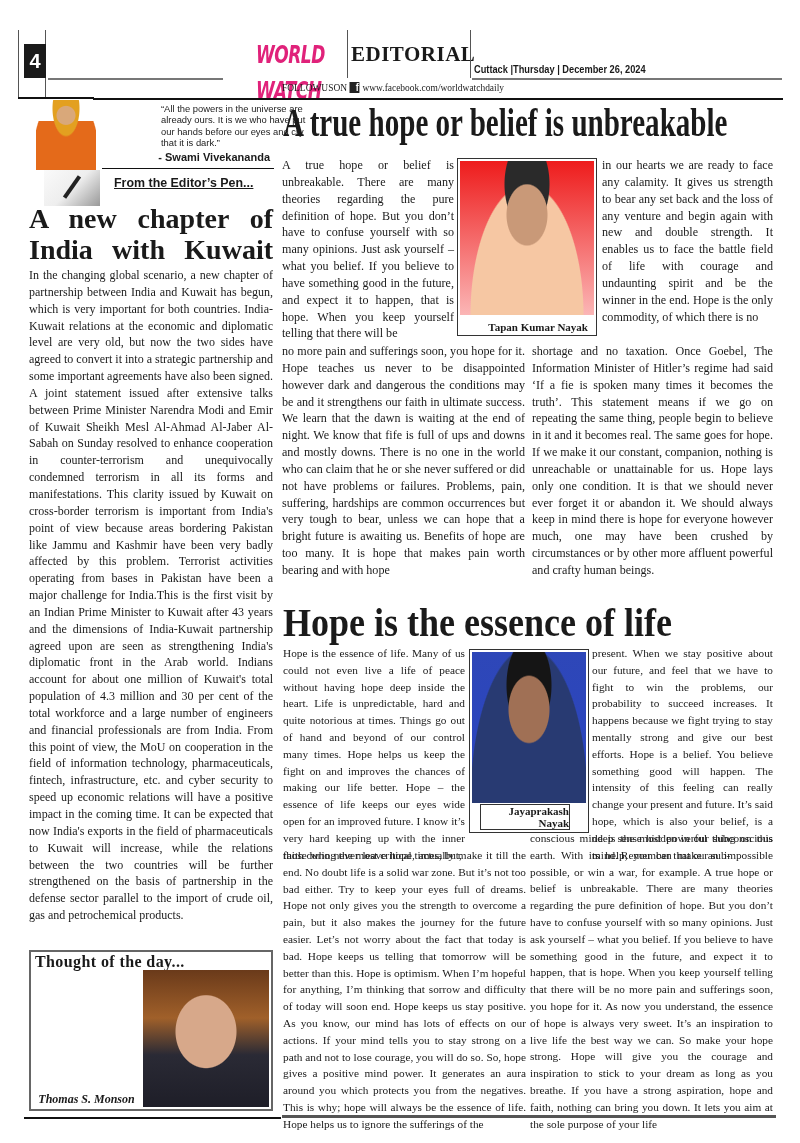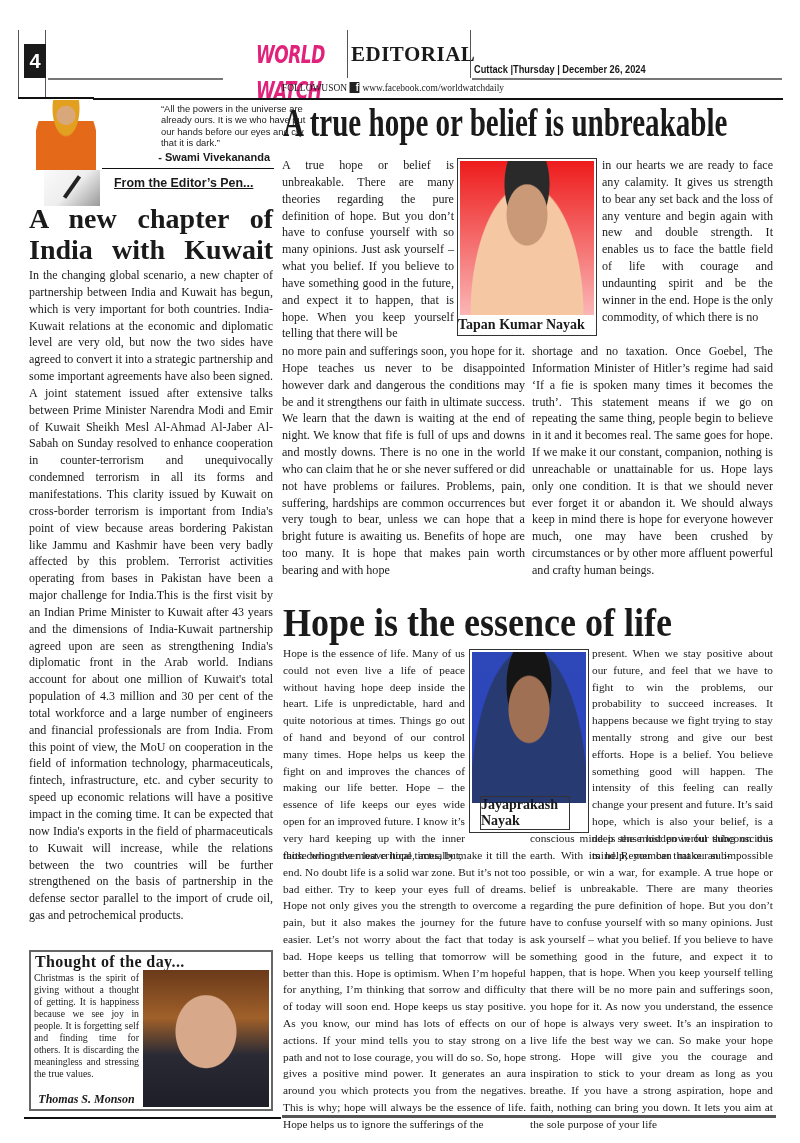--- a/index.html
+++ b/index.html
@@ -50,21 +50,21 @@
   .photo-tapan { position: absolute; left: 2px; top: 2px; right: 2px; height: 154px;
     background: radial-gradient(ellipse at 50% 35%, #c99978 0 20px, transparent 21px),
                 radial-gradient(ellipse at 50% 15%, #2a2a2a 0 22px, transparent 23px),
                 radial-gradient(ellipse at 50% 100%, #f6c7a3 0 56px, transparent 57px),
                 linear-gradient(#ee1c1c, #fbb6b6); }
   .photo-jaya { position: absolute; left: 2px; top: 2px; right: 2px; height: 151px;
     background: radial-gradient(ellipse at 50% 38%, #a07055 0 20px, transparent 21px),
                 radial-gradient(ellipse at 50% 22%, #151515 0 22px, transparent 23px),
                 radial-gradient(ellipse at 50% 100%, #283a72 0 58px, transparent 59px),
                 linear-gradient(#2e47b8, #2a44c0); }
-  .caption { position: absolute; left: 0; right: 8px; bottom: 2px; text-align: left; font-weight: bold; font-size: 14px; }
+  .caption { position: absolute; left: 0; right: 8px; bottom: 2px; text-align: right; font-weight: bold; font-size: 11px; }
   .caption-boxed { border: 1px solid #333; margin: 0 10px; }
 
   .a2-headline { position: absolute; left: 283px; top: 600px; width: 492px; font-weight: bold; font-size: 40px; line-height: 46px; white-space: nowrap; transform: scaleX(0.9); transform-origin: left; }
   .body2 { font-size: 11.3px; line-height: 16.8px; }
 </style>
 </head>
 <body>
 
 <div class="vline" style="left:18px;top:30px;height:68px;"></div>
 <div class="vline" style="left:45px;top:30px;height:68px;"></div>
@@ -88,21 +88,20 @@
 <div class="quote">“All the powers in the universe are already ours. It is we who have put our hands before our eyes and cry that it is dark.”</div>
 <div class="quote-author">- Swami Vivekananda</div>
 <div class="hrule-black" style="left:102px;top:168px;width:172px;height:1px;"></div>
 <div class="pen-img"></div>
 <div class="editors-pen">From the Editor’s Pen...</div>
 <div class="left-headline">A new chapter of India with Kuwait</div>
 <div class="left-body">In the changing global scenario, a new chapter of partnership between India and Kuwait has begun, which is very important for both countries. India-Kuwait relations at the economic and diplomatic level are very old, but now the two sides have agreed to convert it into a strategic partnership and some important agreements have also been signed. A joint statement issued after extensive talks between Prime Minister Narendra Modi and Emir of Kuwait Sheikh Mesl Al-Ahmad Al-Jaber Al-Sabah on Sunday resolved to enhance cooperation in counter-terrorism and unequivocally condemned terrorism in all its forms and manifestations. This clarity issued by Kuwait on cross-border terrorism is important from India's point of view because areas bordering Pakistan like Jammu and Kashmir have been very badly affected by this problem. Terrorist activities operating from bases in Pakistan have been a major challenge for India.This is the first visit by an Indian Prime Minister to Kuwait after 43 years and the dimensions of India-Kuwait partnership agreed upon are seen as strengthening India's diplomatic front in the Arab world. Indians account for about one million of Kuwait's total population of 4.3 million and 30 per cent of the total workforce and a large number of engineers and financial professionals are from India. From this point of view, the MoU on cooperation in the field of information technology, pharmaceuticals, fintech, infrastructure, etc. and cyber security to speed up economic relations will have a positive impact in the coming time. It can be expected that now India's exports in the field of pharmaceuticals to Kuwait will increase, while the relations between the two countries will be further strengthened on the basis of partnership in the defense sector parallel to the import of crude oil, gas and petrochemical products.</div>
 
 <div class="thought-box">
   <div class="thought-title">Thought of the day...</div>
-  <div class="thought-text">Christmas is the spirit of giving without a thought of getting. It is happiness because we see joy in people. It is forgetting self and finding time for others. It is discarding the meaningless and stressing the true values.</div>
   <div class="thought-author">Thomas S. Monson</div>
   <div class="thought-photo"></div>
 </div>
 <div class="hrule-black" style="left:24px;top:1117px;width:257px;"></div>
 
 <div class="a1-headline">A true hope or belief is unbreakable</div>
 <div class="body" style="left:282px;top:157px;width:172px;">A true hope or belief is unbreakable. There are many theories regarding the pure definition of hope. But you don’t have to confuse yourself with so many opinions. Just ask yourself – what you belief. If you believe to have something good in the future, and expect it to happen, that is hope. When you keep yourself telling that there will be</div>
 <div class="photo-frame" style="left:457px;top:158px;width:140px;height:178px;">
   <div class="photo-tapan"></div>
   <div class="caption">Tapan Kumar Nayak</div>

